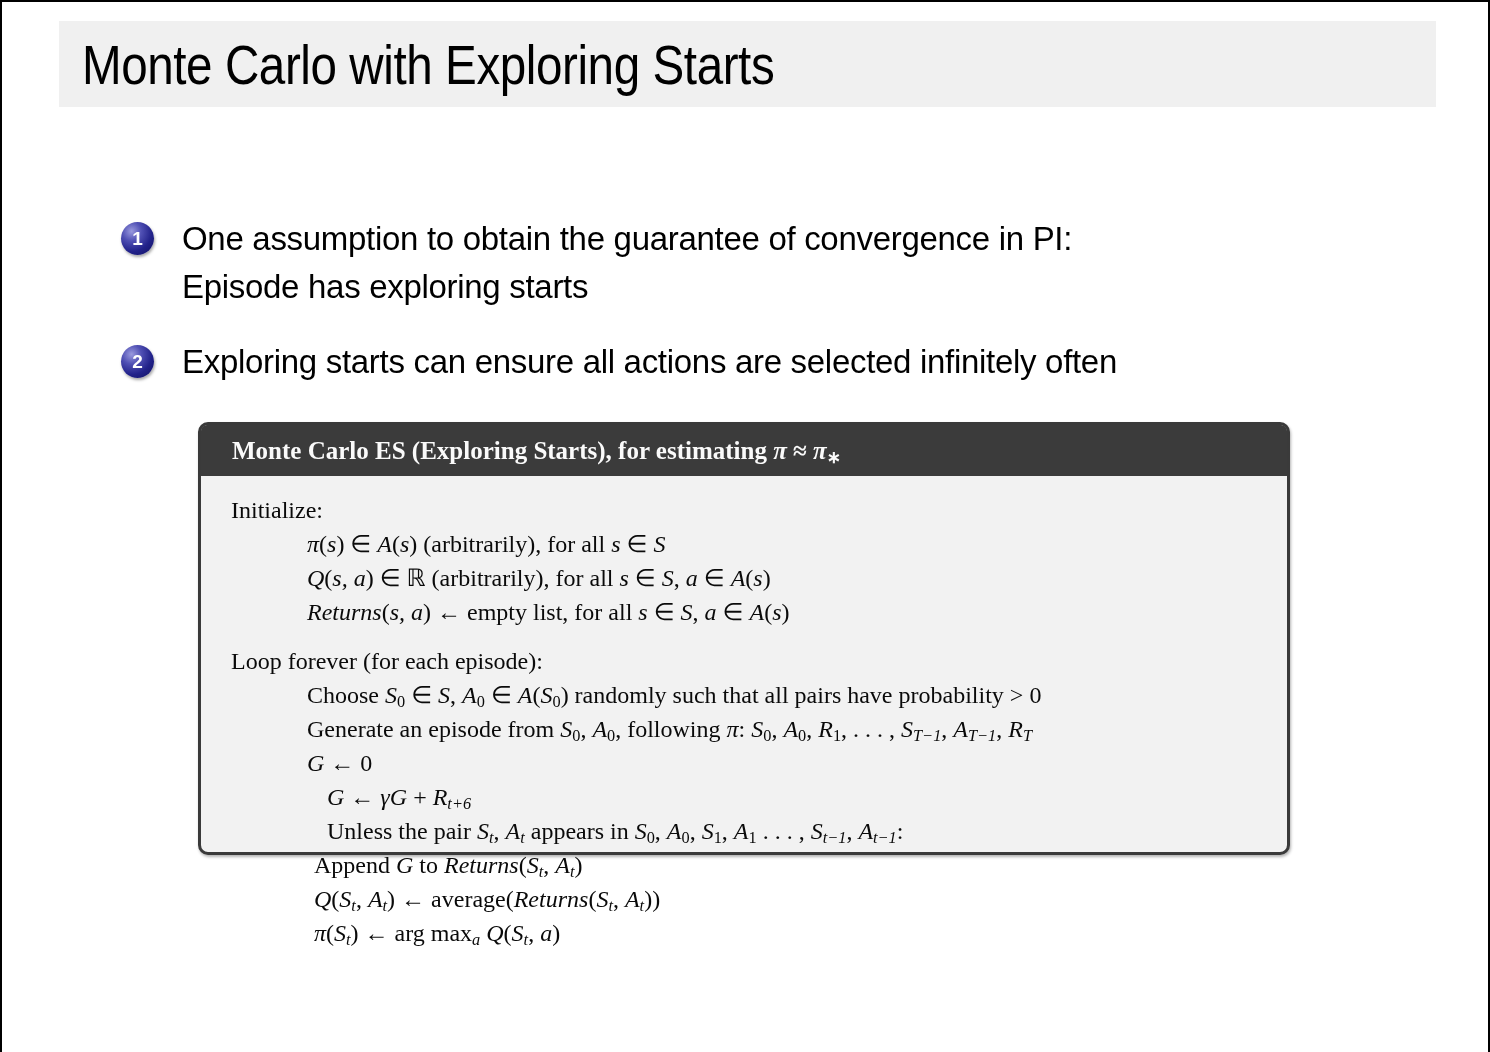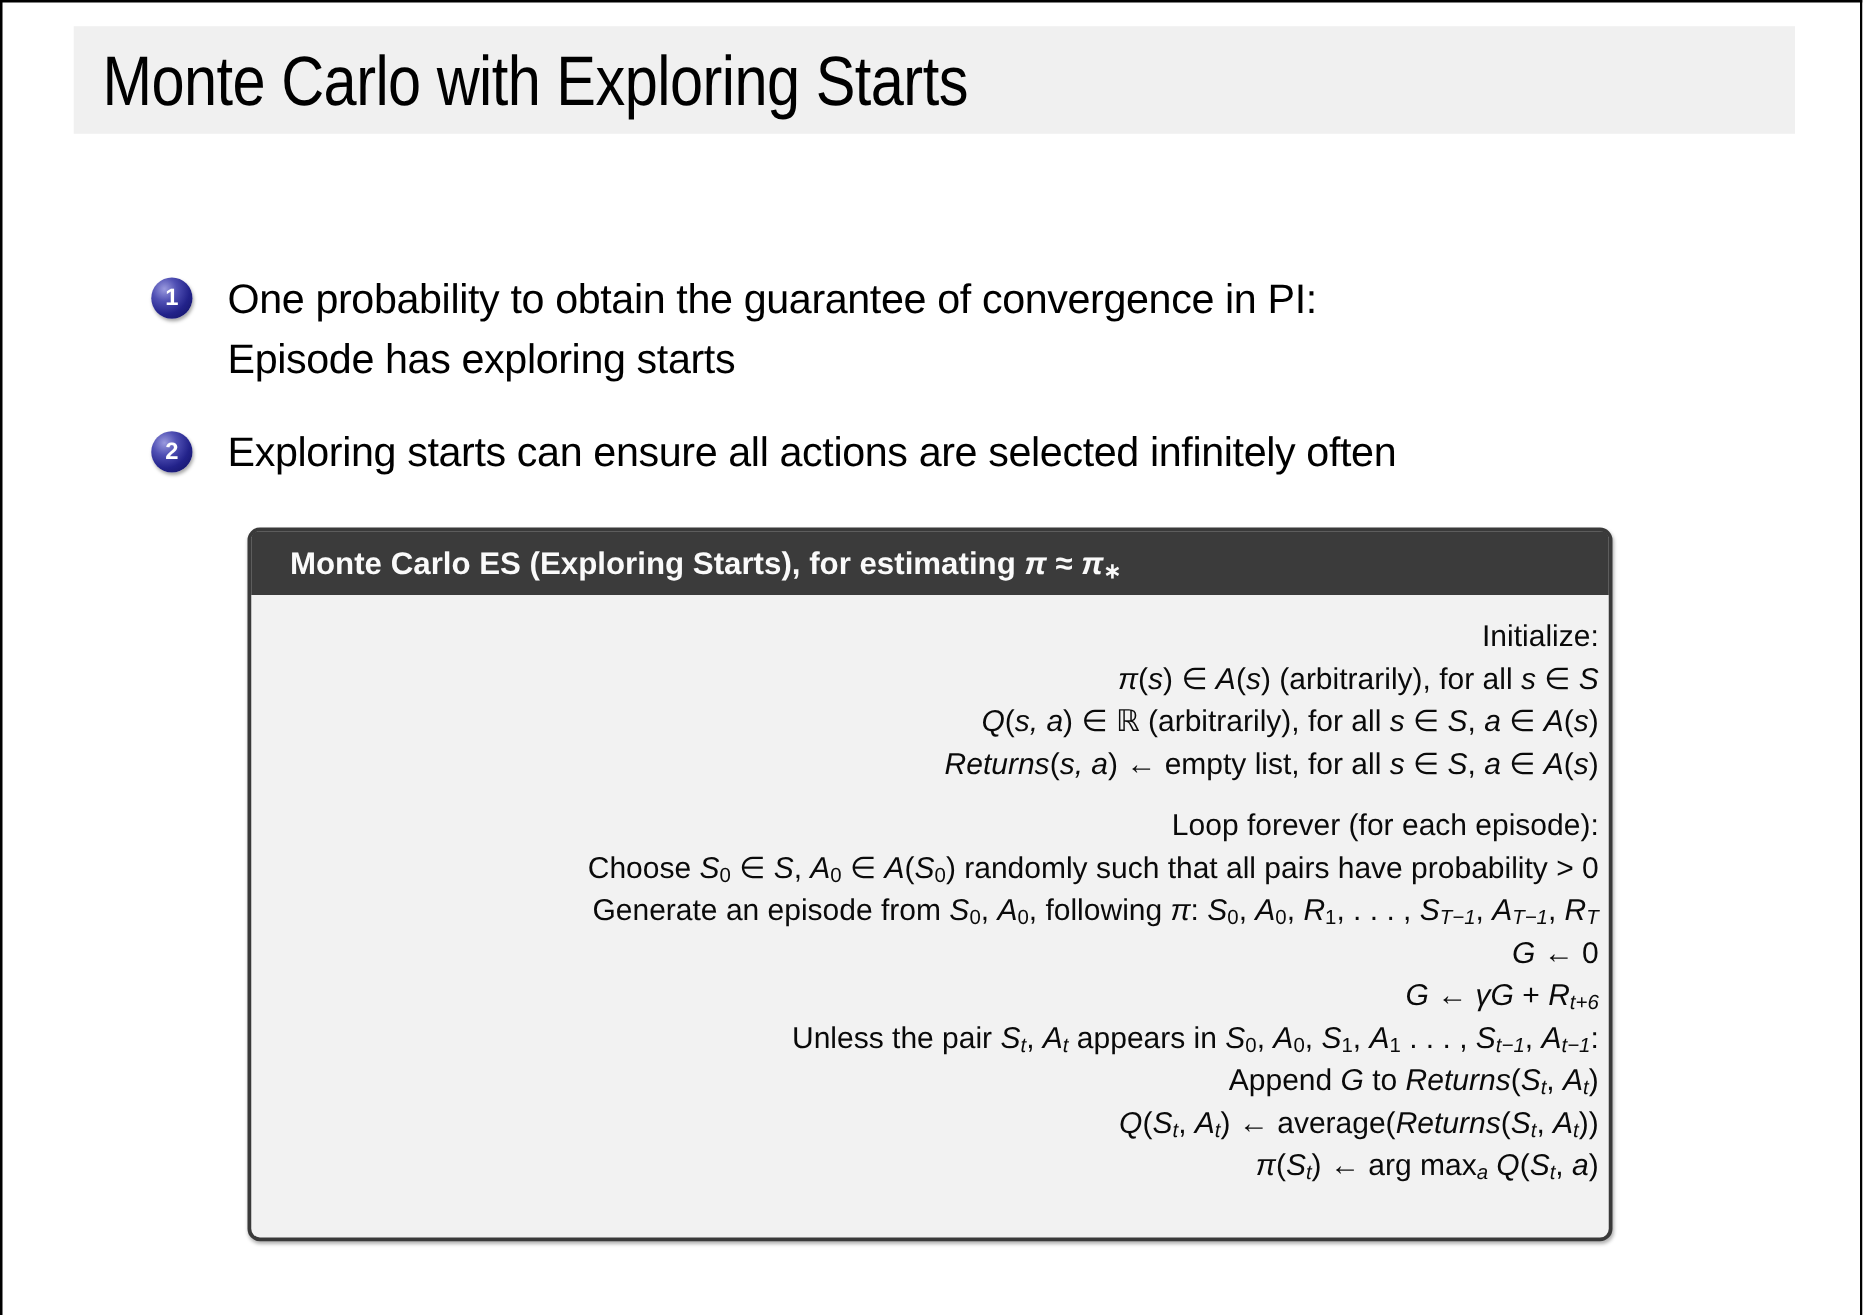--- a/index.html
+++ b/index.html
@@ -22,34 +22,34 @@
   .bullet-item { display:flex; margin-bottom:27px; }
   .ball {
     width:33px; height:33px; border-radius:50%; flex:none; margin-top:7px; margin-right:28px;
     background:radial-gradient(circle at 32% 28%, #9a9ade 0%, #5050b4 30%, var(--ball-color,#22228a) 62%, #10105e 100%);
     color:#fff; font-size:19px; font-weight:bold;
     display:flex; align-items:center; justify-content:center;
     box-shadow:1px 2px 3px rgba(0,0,0,0.35);
   }
   .bullet-text { font-size:33px; line-height:48px; color:#000; letter-spacing:-0.3px; white-space:nowrap; }
   .algo-box {
-    position:absolute; left:196px; top:420px; width:1092px; height:571px;
+    position:absolute; left:196px; top:420px; width:1092px; height:433px;
     box-sizing:border-box; border:3px solid var(--box-border,#3a3a3a); border-radius:10px;
     background:var(--box-body-bg,#f2f2f2);
     box-shadow:1px 2px 3px rgba(0,0,0,0.30);
-    font-family:Liberation Sans, sans-serif;
+    font-family:Liberation Serif, serif;
   }
   .algo-header {
     background:var(--box-header-bg,#3b3b3b); color:#fafafa;
     border-radius:6px 6px 0 0;
     font-size:25px; font-weight:bold; line-height:32px;
     padding:10px 10px 9px 31px; white-space:nowrap;
   }
   .algo-body {
-    padding:17px 8px 20px 30px; font-size:24px; line-height:34px; color:#0a0a0a;text-align:right;
+    padding:17px 8px 20px 30px; font-size:24px; line-height:34px; color:#0a0a0a;
   }
   .algo-line { white-space:nowrap; }
   .algo-line.ind0 { margin-left:0; }
   .algo-line.ind1 { margin-left:76px; }
   .algo-line.ind2 { margin-left:96px; }
   .algo-line.ind3 { margin-left:83px; }
   .algo-line.gap  { margin-top:15px; }
   .seg-r { font-style:normal; }
   .seg-i { font-style:italic; }
   .seg-s, .seg-si { font-size:0.68em; line-height:0; vertical-align:-0.22em; }
@@ -60,21 +60,21 @@
 
 <div class="slide">
   <div class="titlebar">
     <div class="page-title">Monte Carlo with Exploring Starts</div>
   </div>
 
   <div class="bullets">
       <div class="bullet-item">
         <div class="ball">1</div>
         <div class="bullet-text">
-          <div>One probability to obtain the guarantee of convergence in PI:</div>
+          <div>One assumption to obtain the guarantee of convergence in PI:</div>
           <div>Episode has exploring starts</div>
         </div>
       </div>
       <div class="bullet-item">
         <div class="ball">2</div>
         <div class="bullet-text">
           <div>Exploring starts can ensure all actions are selected infinitely often</div>
         </div>
       </div>
     </div>

